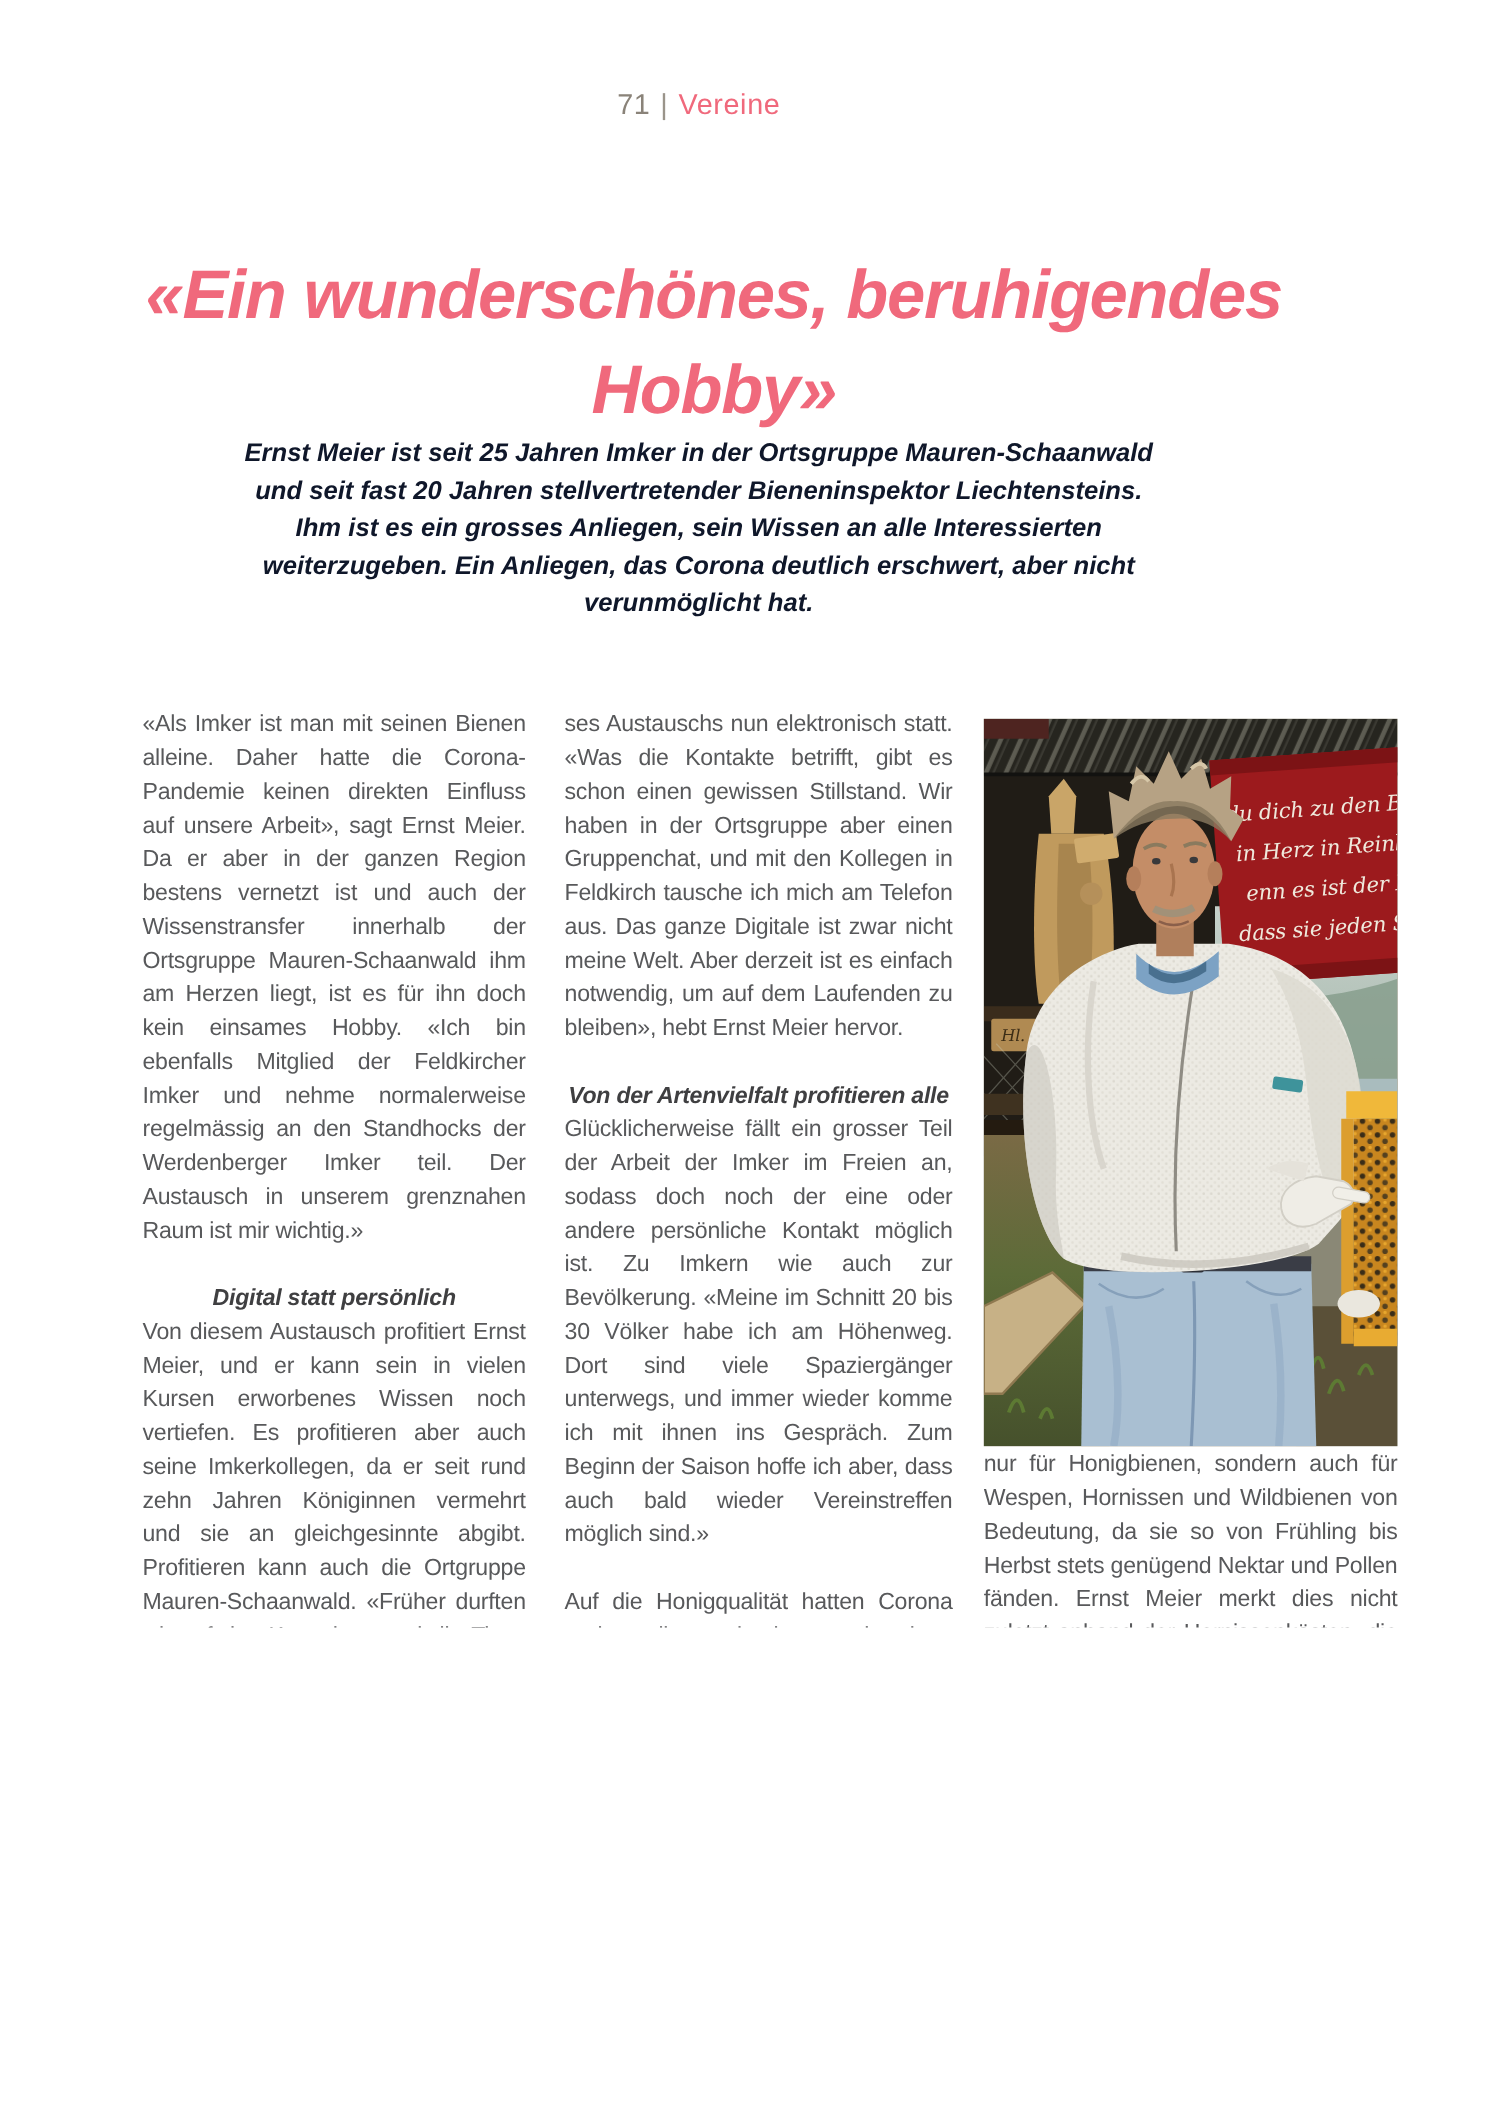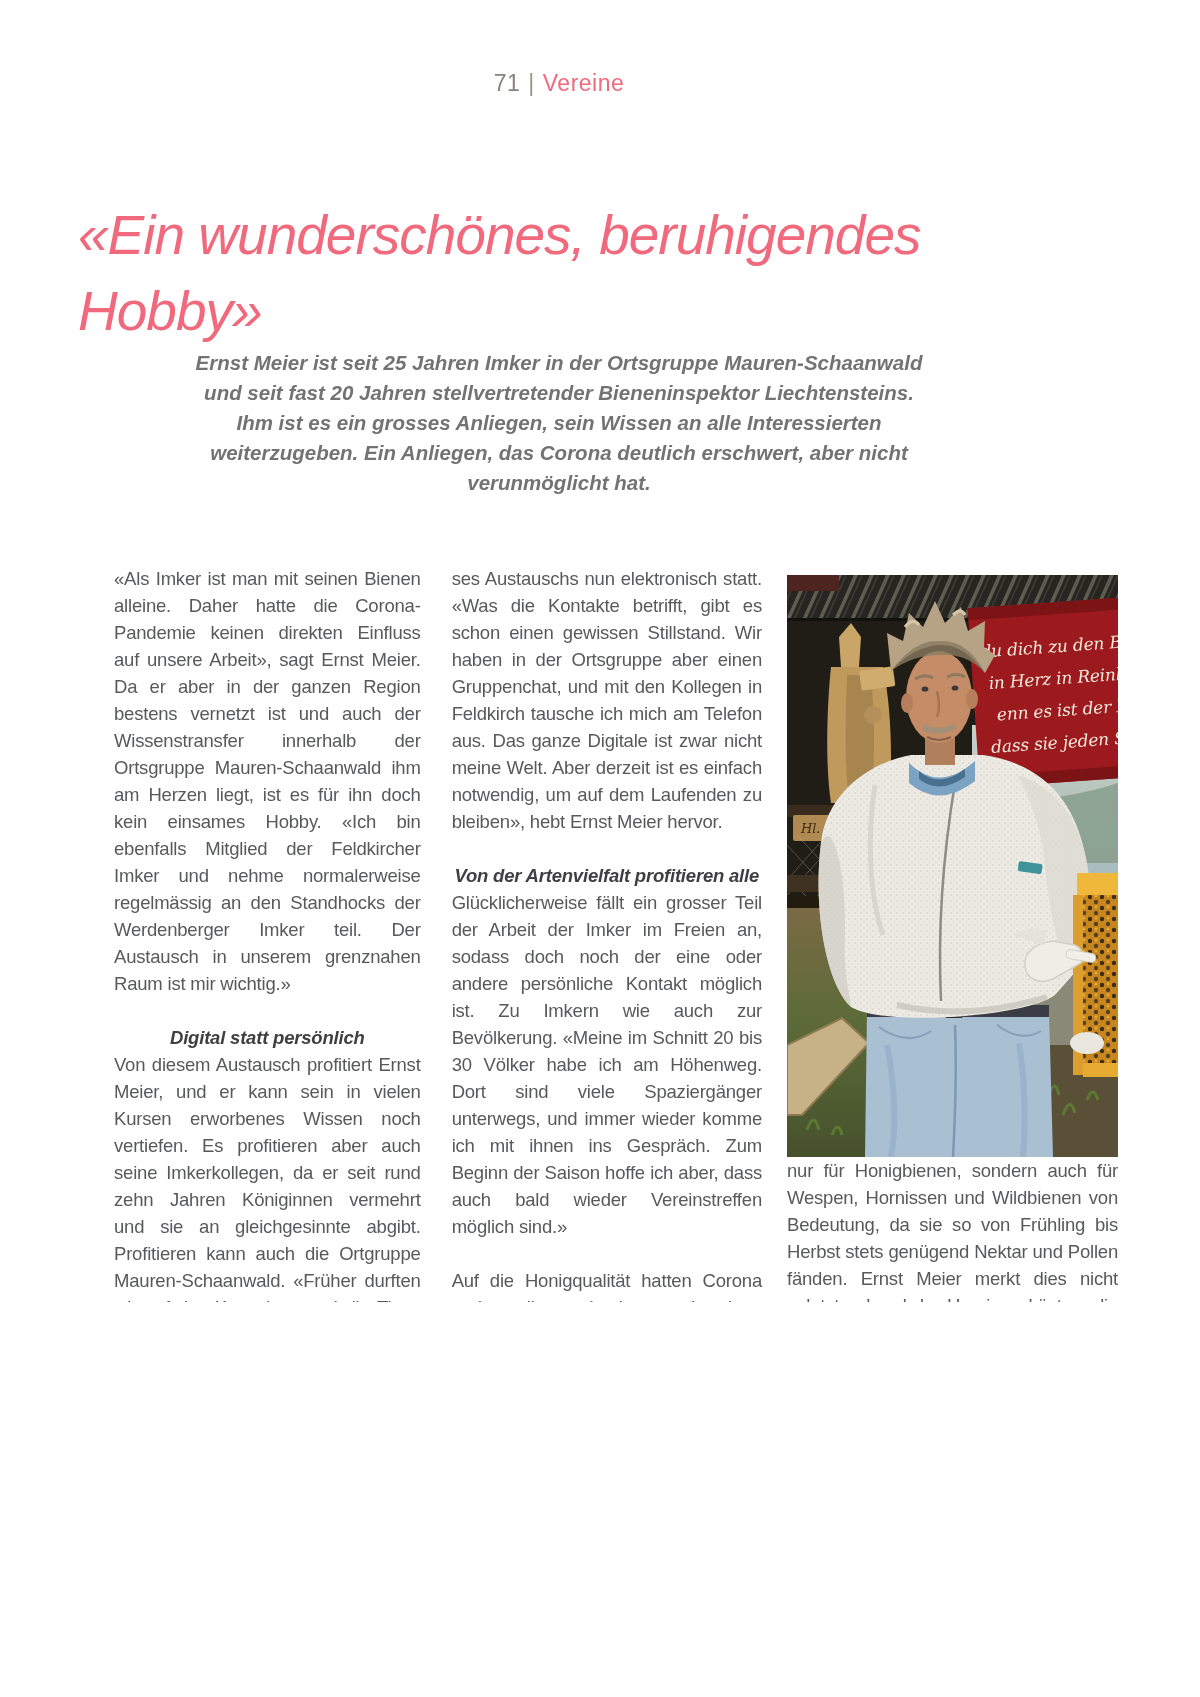--- a/index.html
+++ b/index.html
@@ -5,27 +5,27 @@
   html,body{margin:0;padding:0;background:#ffffff;}
   body{width:1200px;height:1697px;font-family:"Liberation Sans",sans-serif;}
   .page{position:relative;width:1200px;height:1302px;background:#ffffff;overflow:hidden;}
 
   .page-header{position:absolute;left:78px;top:70px;width:962px;text-align:center;
     font-size:23px;letter-spacing:.5px;color:#8a8379;}
   .page-header .pg-num{color:#8a8379;}
   .page-header .pg-sep{color:#9a948a;margin:0 8px;}
   .page-header .pg-section{color:#f0697c;}
 
-  .article-title{position:absolute;left:78px;top:160px;width:962px;text-align:left;
-    font-size:55px;line-height:76px;font-style:italic;font-weight:400;color:#f0697c;
+  .article-title{position:absolute;left:90px;top:160px;width:962px;text-align:center;
+    font-size:55px;line-height:76px;font-style:italic;font-weight:700;color:#f0697c;
     letter-spacing:-1px;}
 
   .intro{position:absolute;left:78px;top:348px;width:962px;text-align:center;}
   .intro-inner{display:inline-block;max-width:740px;font-size:20.5px;line-height:30px;
-    font-style:italic;font-weight:600;color:#737373;}
+    font-style:italic;font-weight:600;color:#0f172a;}
 
   .columns{position:absolute;left:78px;top:565px;width:1040px;display:flex;}
   .col{color:#58595b;font-size:18.5px;line-height:27px;text-align:justify;
     letter-spacing:-0.2px;margin-left:36px;}
   .col1{width:326px;}
   .col2{width:330px;margin-left:31px;}
   .col3{width:331px;margin-left:25px;}
   .col p{margin:0;}
   .col p.gap-above{margin-top:27px;}
   .subhead{margin:27px 0 0 0;font-weight:bold;font-style:italic;color:#3f3f41;

